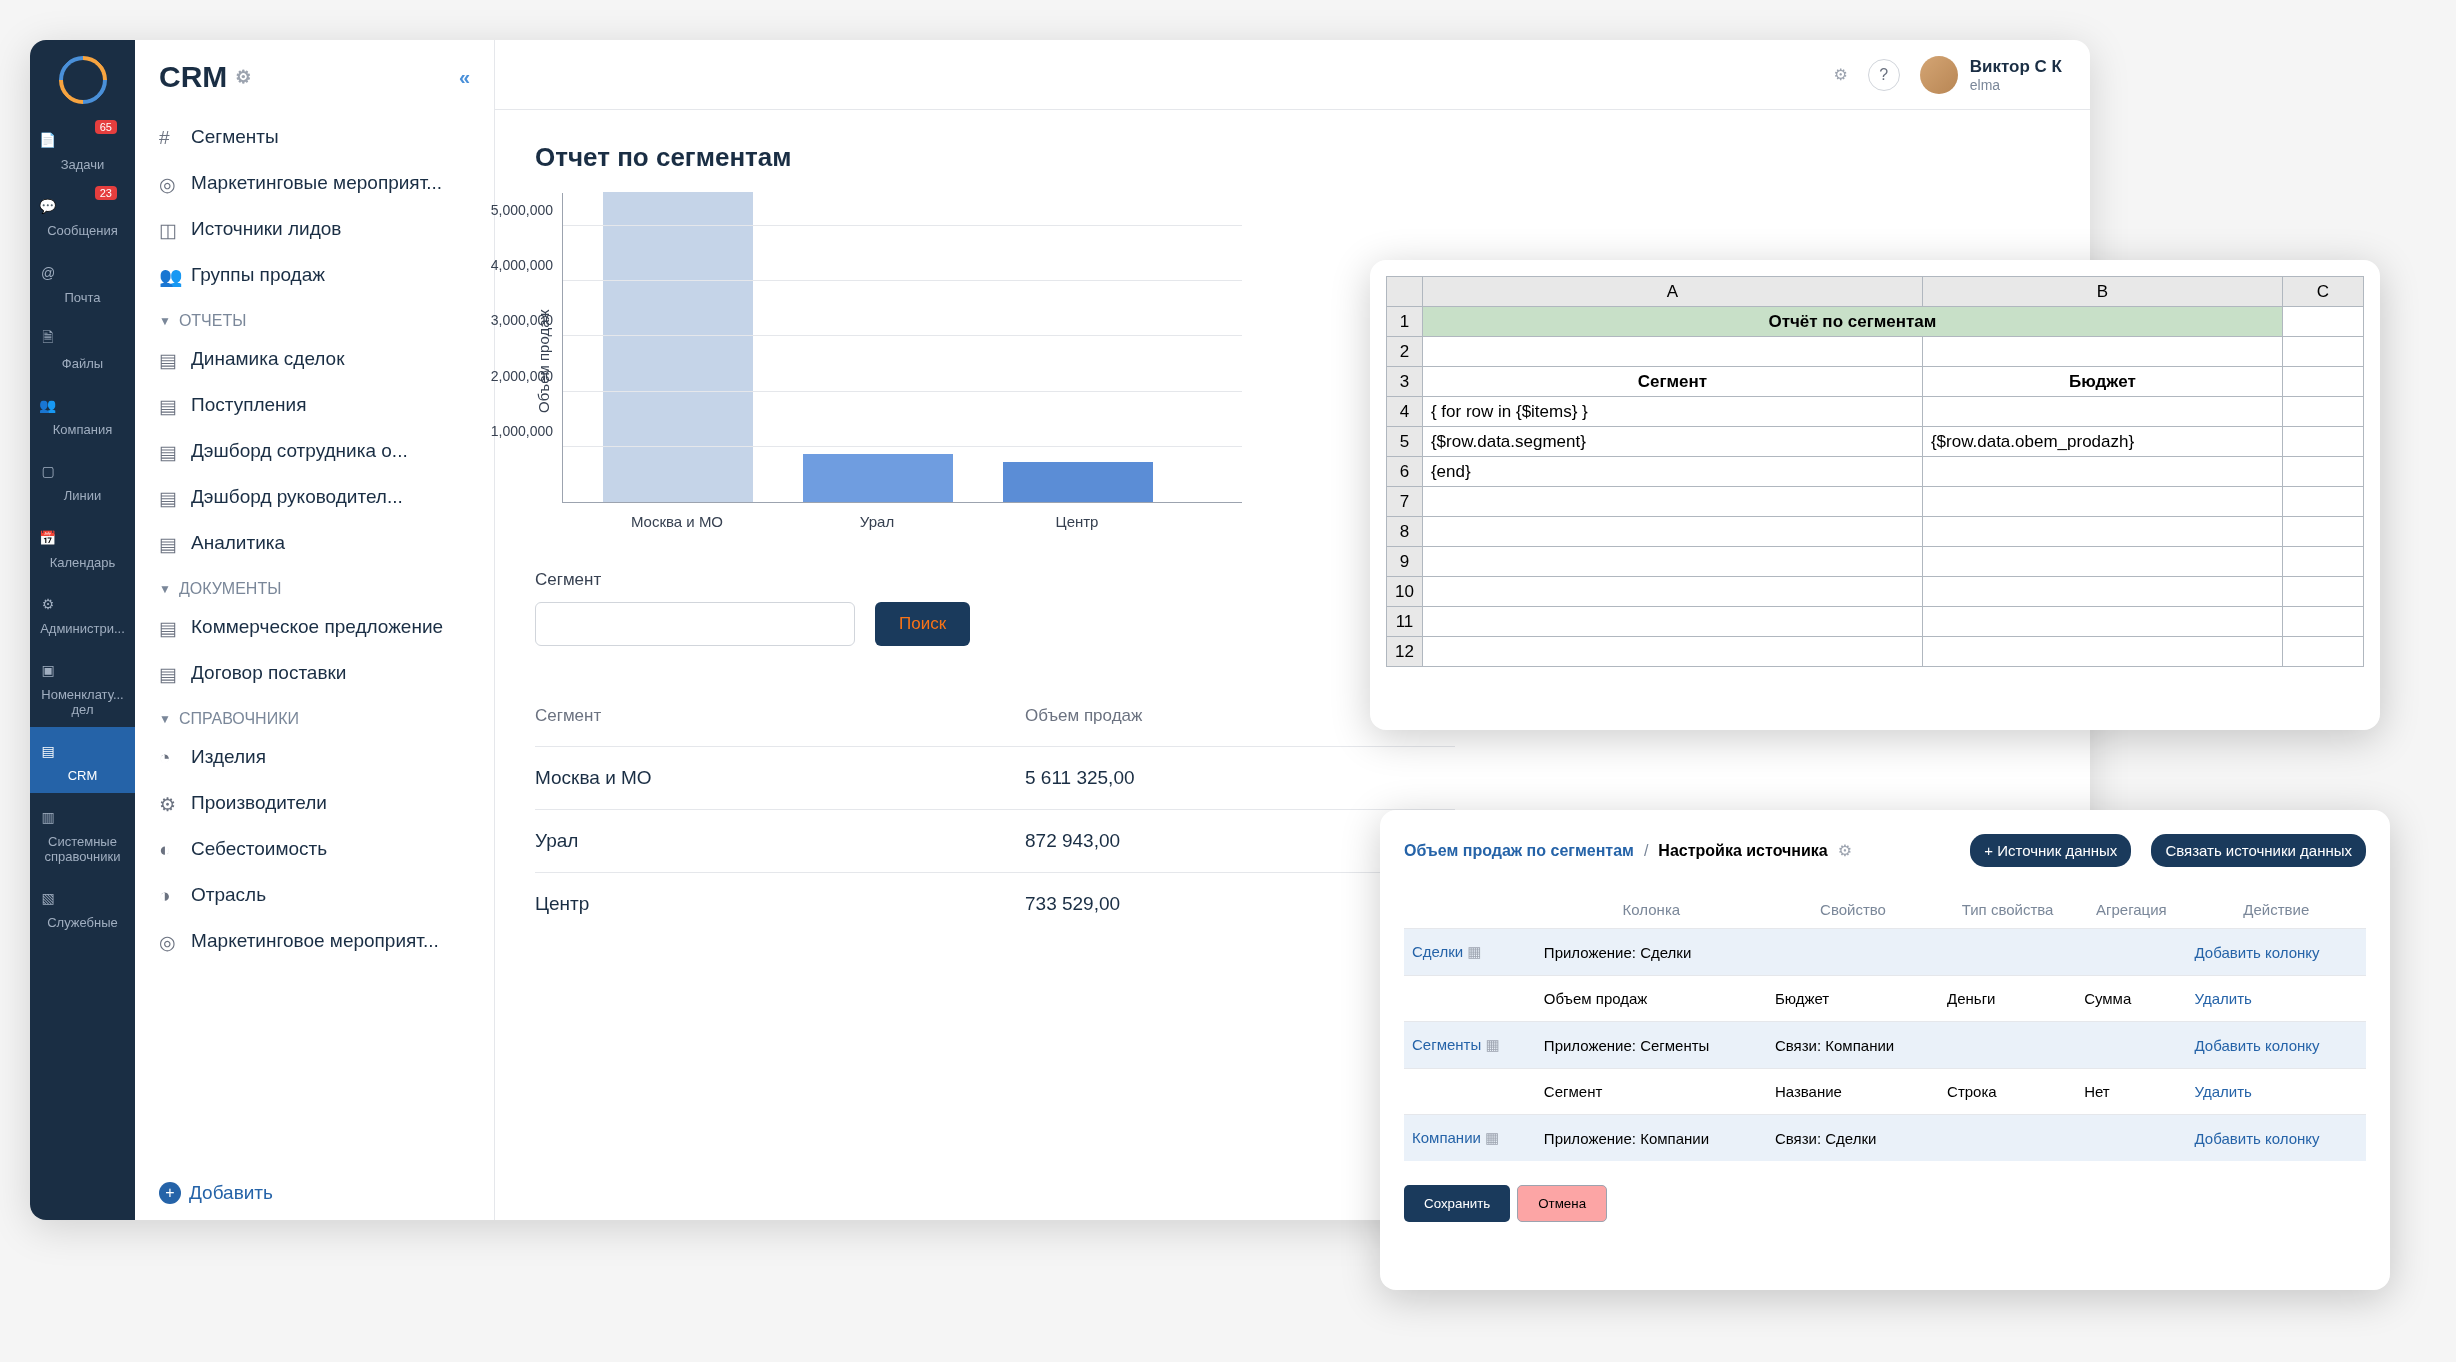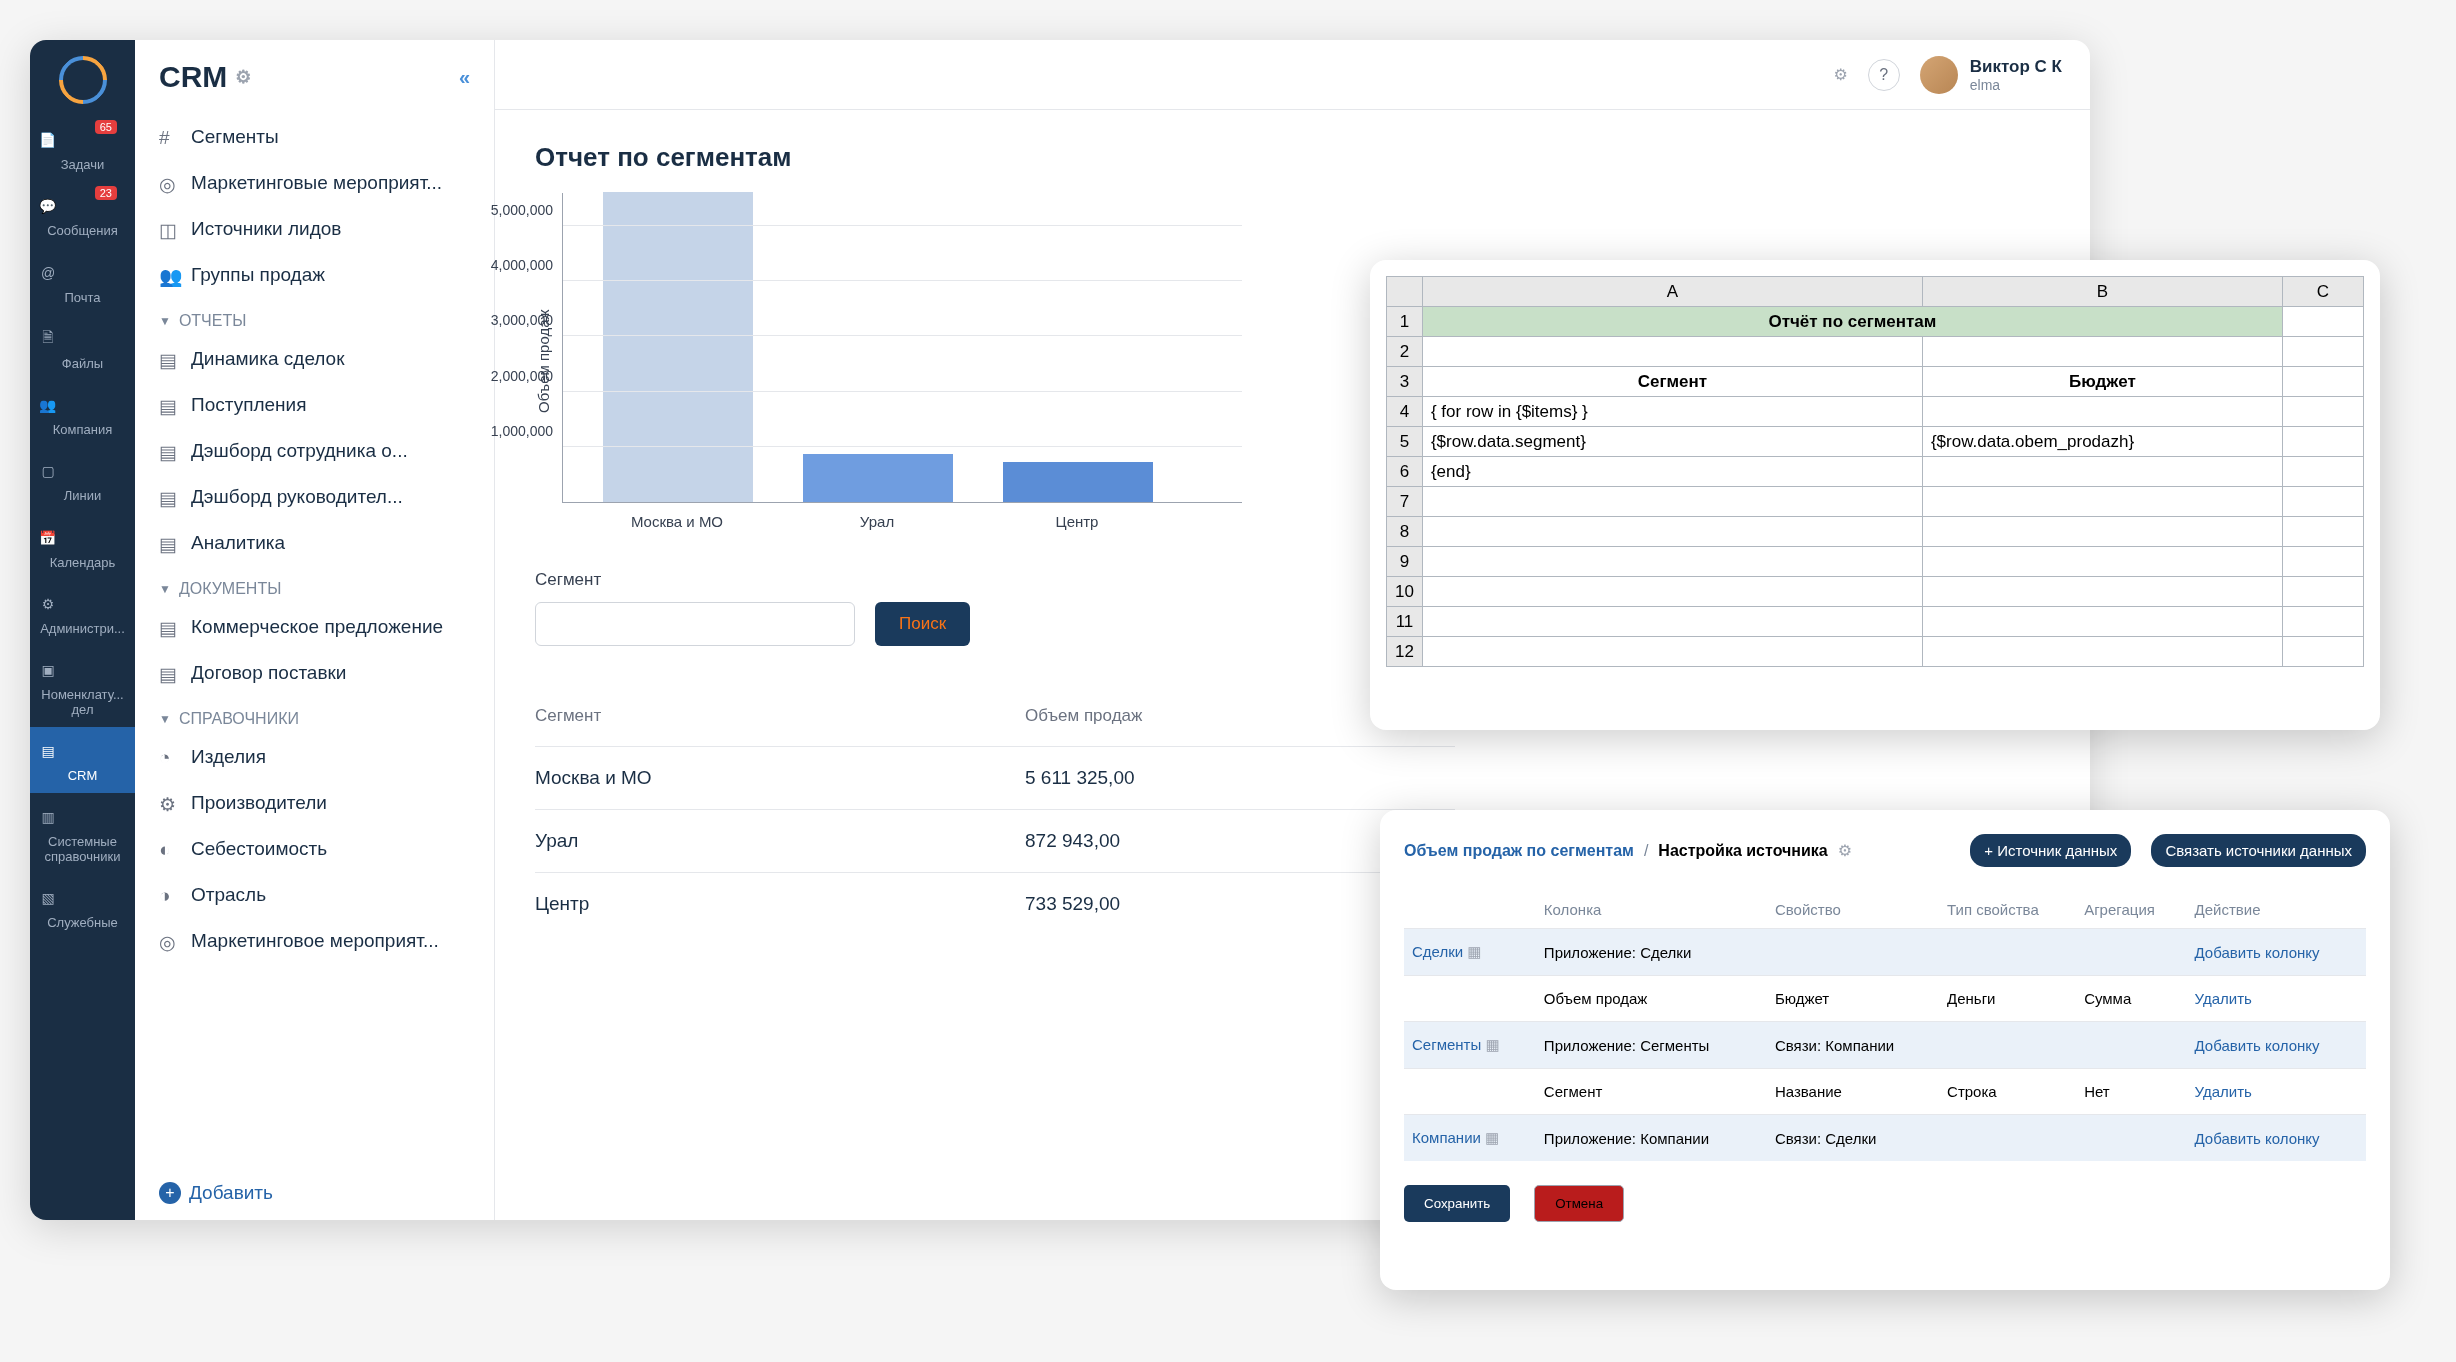--- a/index.html
+++ b/index.html
@@ -79,28 +79,28 @@
 .col-b { width: 360px; }
 
 
 .ds-window { position: absolute; top: 810px; left: 1380px; width: 1010px; height: 480px; background: #fff; border-radius: 16px; box-shadow: 0 8px 40px rgba(0,0,0,0.2); padding: 24px; font-size: 16px; }
 .ds-header { display: flex; align-items: center; gap: 10px; margin-bottom: 24px; }
 .ds-bc { color: #2563a8; font-weight: 600; }
 .ds-sep { color: #7a8799; }
 .ds-title { font-weight: 600; }
 .ds-btn { margin-left: auto; background: #1a3a5c; color: #fff; border: none; padding: 8px 14px; border-radius: 15px; font-size: 15px; cursor: pointer; }
 .ds-tbl { width: 100%; border-collapse: collapse; }
-.ds-tbl th { text-align: left; font-weight: normal; color: #7a8799; padding: 10px 8px; font-size: 15px; }
+.ds-tbl th { text-align: center; font-weight: normal; color: #7a8799; padding: 10px 8px; font-size: 15px; }
 .ds-tbl td { padding: 14px 8px; font-size: 15px; border-top: 1px solid #e5e7eb; }
 .ds-tbl tr.striped td { background: #eaf1f9; }
 .ds-link { color: #2563a8; }
 .ds-action { color: #2563a8; cursor: pointer; }
 .ds-footer { margin-top: 24px; display: flex; gap: 7px; }
 .ds-save { background: #1a3a5c; color: #fff; border: none; padding: 10px 20px; border-radius: 5px; cursor: pointer; }
-.ds-cancel { background: #b91c1c; border: 1px solid #9ca3af; padding: 10px 20px; border-radius: 5px; cursor: pointer; margin-left: 17px; }
+.ds-cancel { background: #fca5a5; border: 1px solid #9ca3af; padding: 10px 20px; border-radius: 5px; cursor: pointer; }
 </style>
 </head>
 <body>
 
 <div class="crm-window">
 
   <div class="rail">
     <div class="rail-logo"></div>
     <div class="rail-item">
         <div class="badge">65</div>

